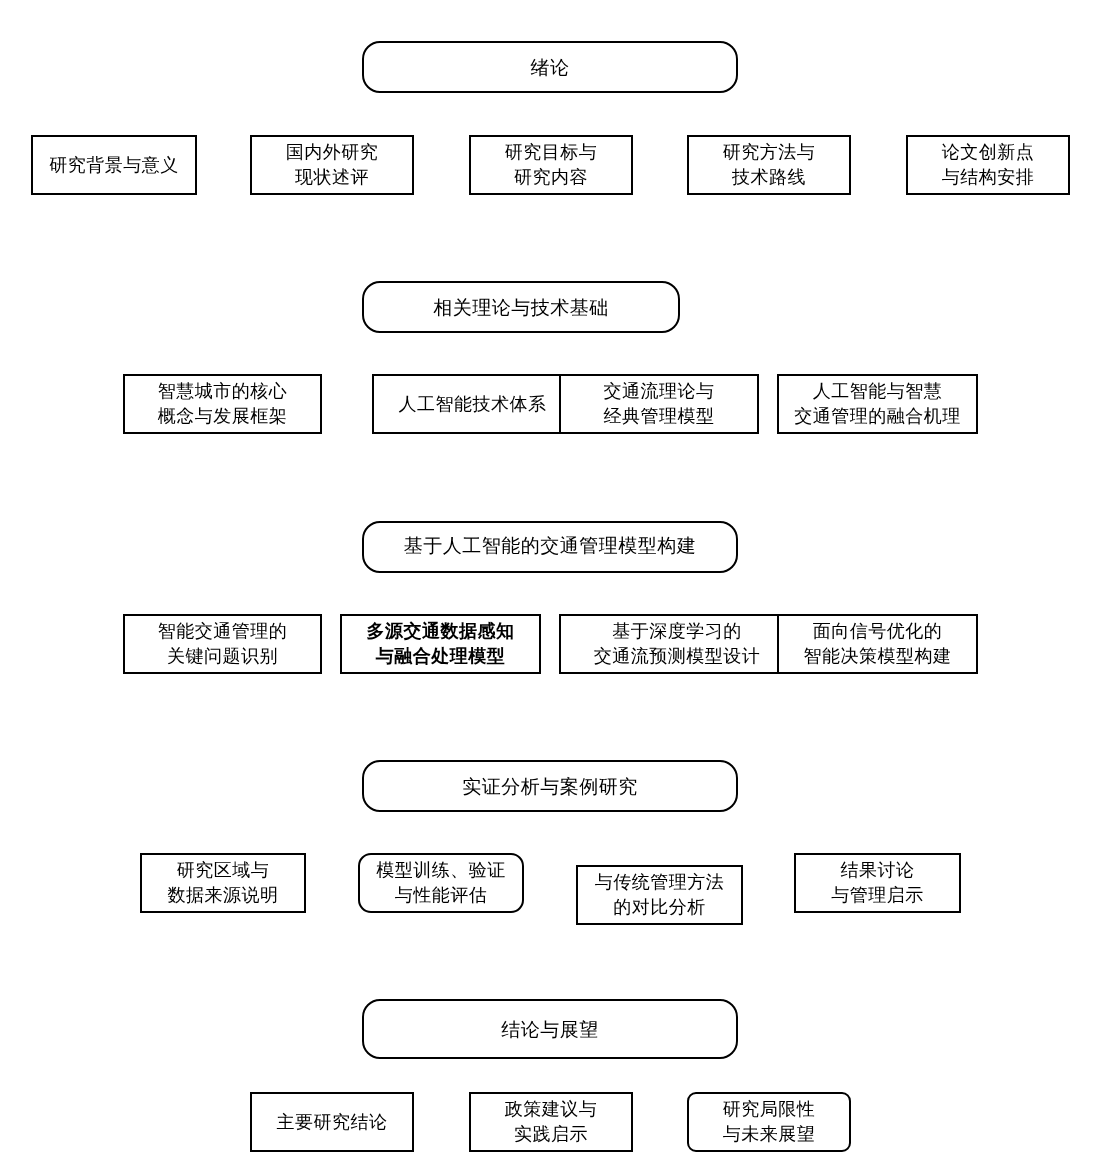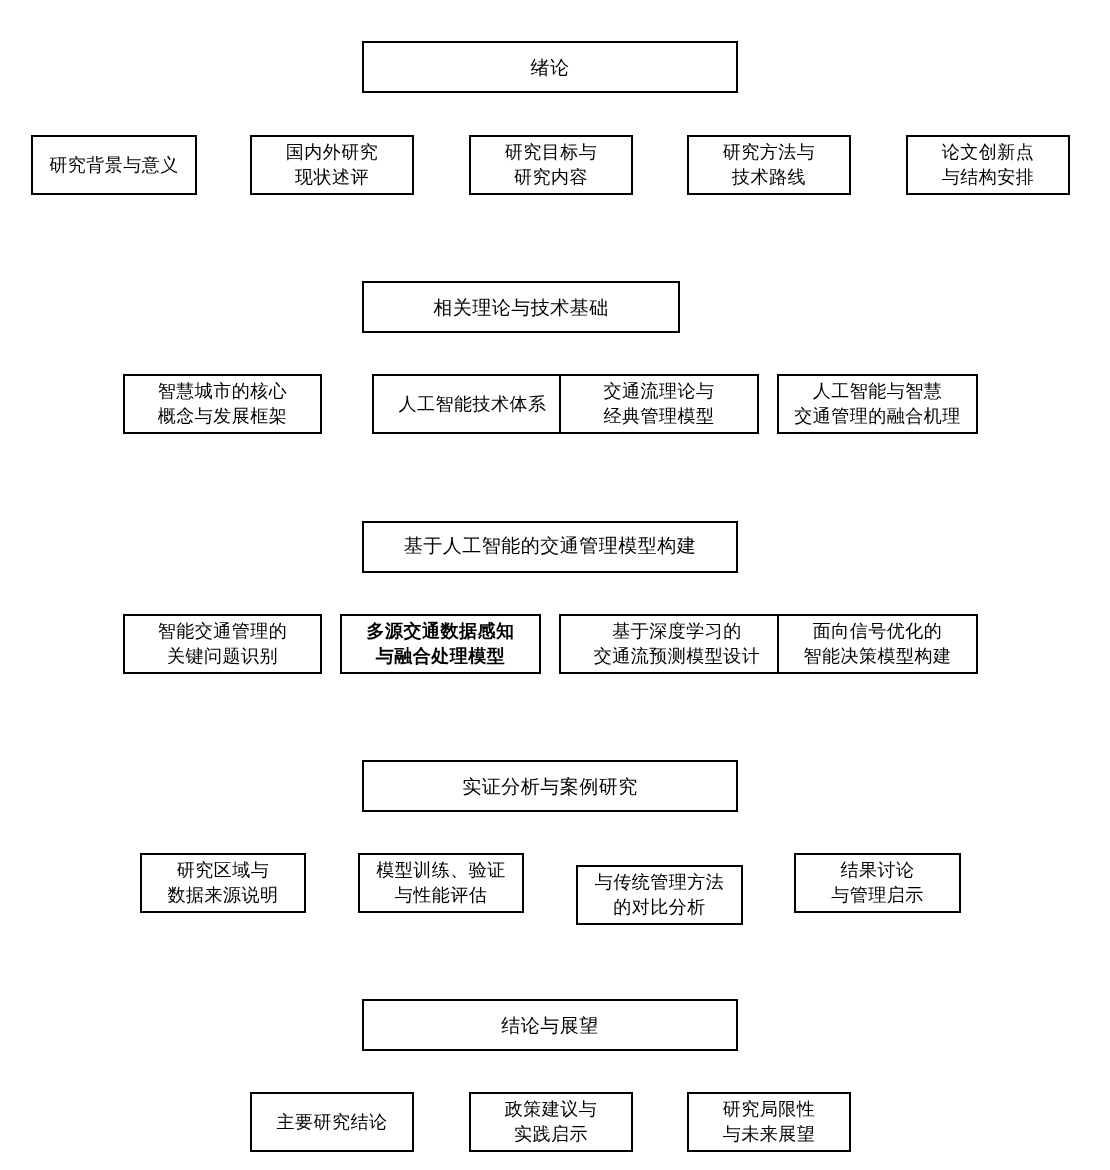--- a/index.html
+++ b/index.html
@@ -29,20 +29,21 @@
     align-items: center;
     justify-content: center;
     text-align: center;
     line-height: 1.38;
     letter-spacing: 0.5px;
     white-space: pre-line;
     font-family: "DejaVu Serif", "Liberation Serif", serif;
   }
   .chapter-box {
     font-size: 19px;
+    border-radius: 18px;
   }
   .topic-box {
     font-size: 18px;
   }
 </style>
 </head>
 <body>
 
 <div id="canvas">
     <div class="box chapter-box" style="left: 362px; top: 41px; width: 376px; height: 52px;">绪论</div>
@@ -68,25 +69,25 @@
 关键问题识别</div>
     <div class="box topic-box" style="left: 340px; top: 614px; width: 201px; height: 60px; font-weight: bold;">多源交通数据感知
 与融合处理模型</div>
     <div class="box topic-box" style="left: 559px; top: 614px; width: 236px; height: 60px;">基于深度学习的
 交通流预测模型设计</div>
     <div class="box topic-box" style="left: 777px; top: 614px; width: 201px; height: 60px;">面向信号优化的
 智能决策模型构建</div>
     <div class="box chapter-box" style="left: 362px; top: 760px; width: 376px; height: 52px;">实证分析与案例研究</div>
     <div class="box topic-box" style="left: 140px; top: 853px; width: 166px; height: 60px;">研究区域与
 数据来源说明</div>
-    <div class="box topic-box" style="left: 358px; top: 853px; width: 166px; height: 60px;">模型训练、验证
+    <div class="box topic-box" style="left: 358px; top: 853px; width: 166px; height: 60px; border-radius: 13px;">模型训练、验证
 与性能评估</div>
     <div class="box topic-box" style="left: 576px; top: 865px; width: 167px; height: 60px;">与传统管理方法
 的对比分析</div>
     <div class="box topic-box" style="left: 794px; top: 853px; width: 167px; height: 60px;">结果讨论
 与管理启示</div>
-    <div class="box chapter-box" style="left: 362px; top: 999px; width: 376px; height: 52px; text-align: center;">结论与展望</div>
+    <div class="box chapter-box" style="left: 362px; top: 999px; width: 376px; height: 60px; text-align: center;">结论与展望</div>
     <div class="box topic-box" style="left: 250px; top: 1092px; width: 164px; height: 60px;">主要研究结论</div>
     <div class="box topic-box" style="left: 469px; top: 1092px; width: 164px; height: 60px;">政策建议与
 实践启示</div>
-    <div class="box topic-box" style="left: 687px; top: 1092px; width: 164px; height: 60px;">研究局限性
+    <div class="box topic-box" style="left: 687px; top: 1092px; width: 164px; height: 60px; border-radius: 9px;">研究局限性
 与未来展望</div>
   </div>
 
 </body></html>

